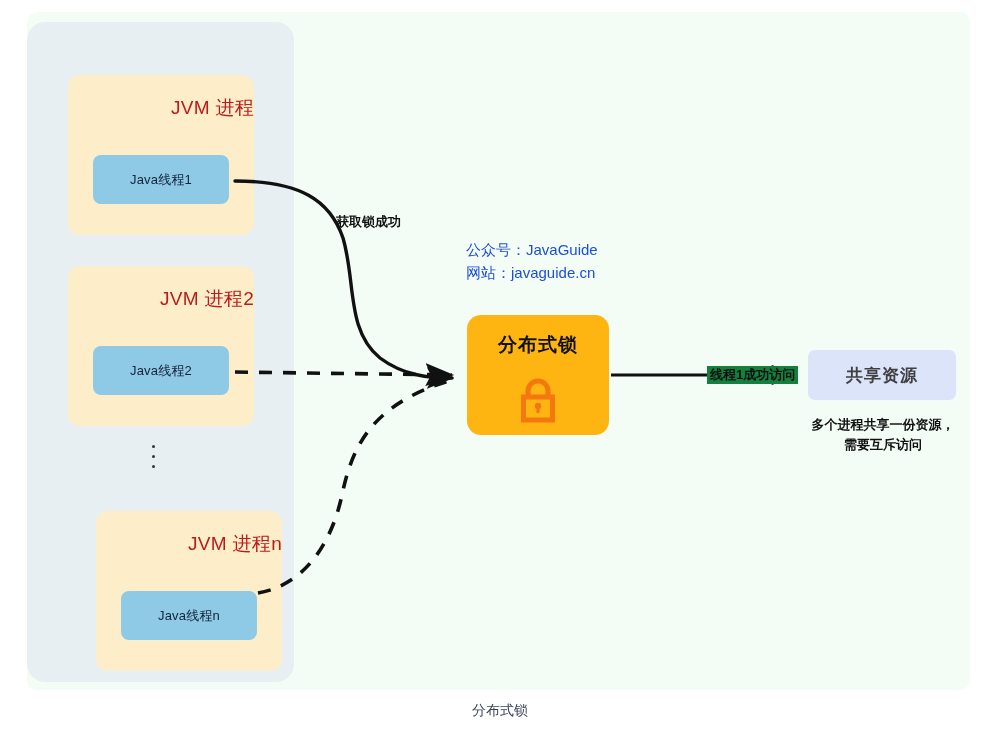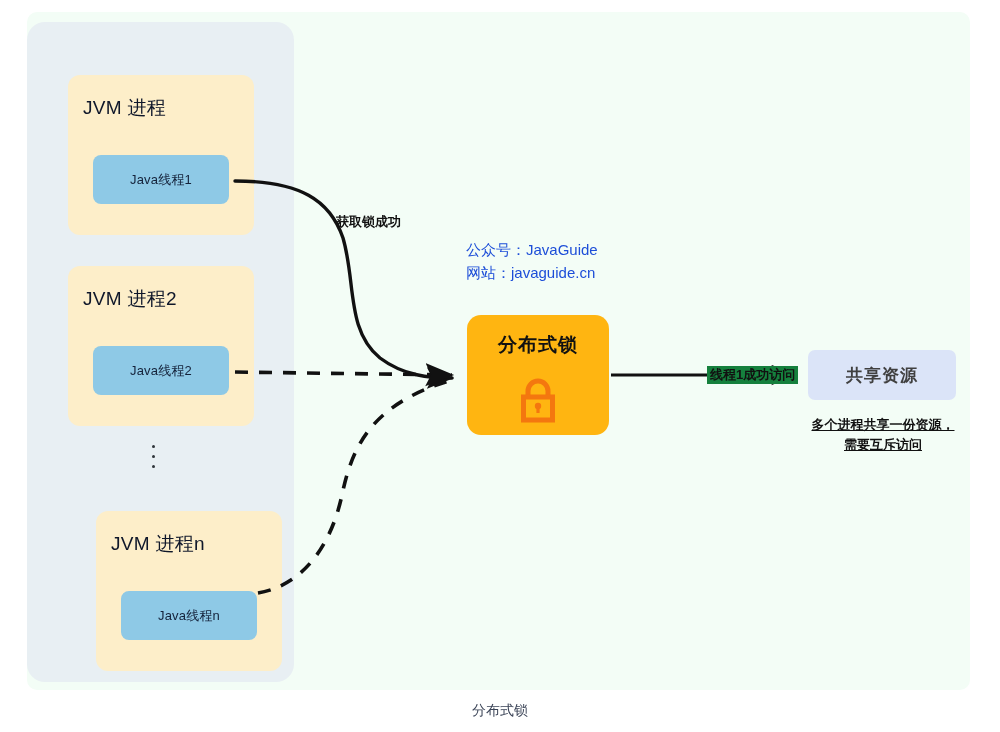--- a/index.html
+++ b/index.html
@@ -22,22 +22,22 @@
   .proc-panel{
     position:absolute;left:27px;top:22px;width:267px;height:660px;
     background:#e8eff3;border-radius:18px;
   }
 
   
   .proc{
     position:absolute;background:#fdeec9;border-radius:12px;
   }
   .proc-title{
-    position:absolute;left:15px;right:0;top:20px;
-    text-align:left;font-size:19px;color:#0f172a;
+    position:absolute;left:0;right:0;top:20px;
+    text-align:right;font-size:19px;color:#b91c1c;
     letter-spacing:.3px;
   }
   .thread{
     position:absolute;background:#8ec9e6;border-radius:8px;
     display:flex;align-items:center;justify-content:center;
     font-size:13px;color:#14223a;letter-spacing:.2px;
   }
 
   
   .vdots{
@@ -61,21 +61,20 @@
   .resbox{
     position:absolute;left:808px;top:350px;width:148px;height:50px;
     background:#dbe4f8;border-radius:7px;
     display:flex;align-items:center;justify-content:center;
     font-size:17px;font-weight:bold;color:#404040;letter-spacing:1px;
   }
   .resnote{
     position:absolute;left:790px;top:415px;width:186px;
     text-align:center;font-size:13px;font-weight:bold;color:#111;
     line-height:20px;
-    text-decoration:underline;
   }
 
   
   .wm{
     position:absolute;left:466px;top:238px;
     font-size:15px;color:#1d4ed8;line-height:23px;white-space:pre-line;
   }
 
   
   .elabel{position:absolute;font-size:13px;font-weight:bold;color:#111;white-space:nowrap;margin-left:40px;}

